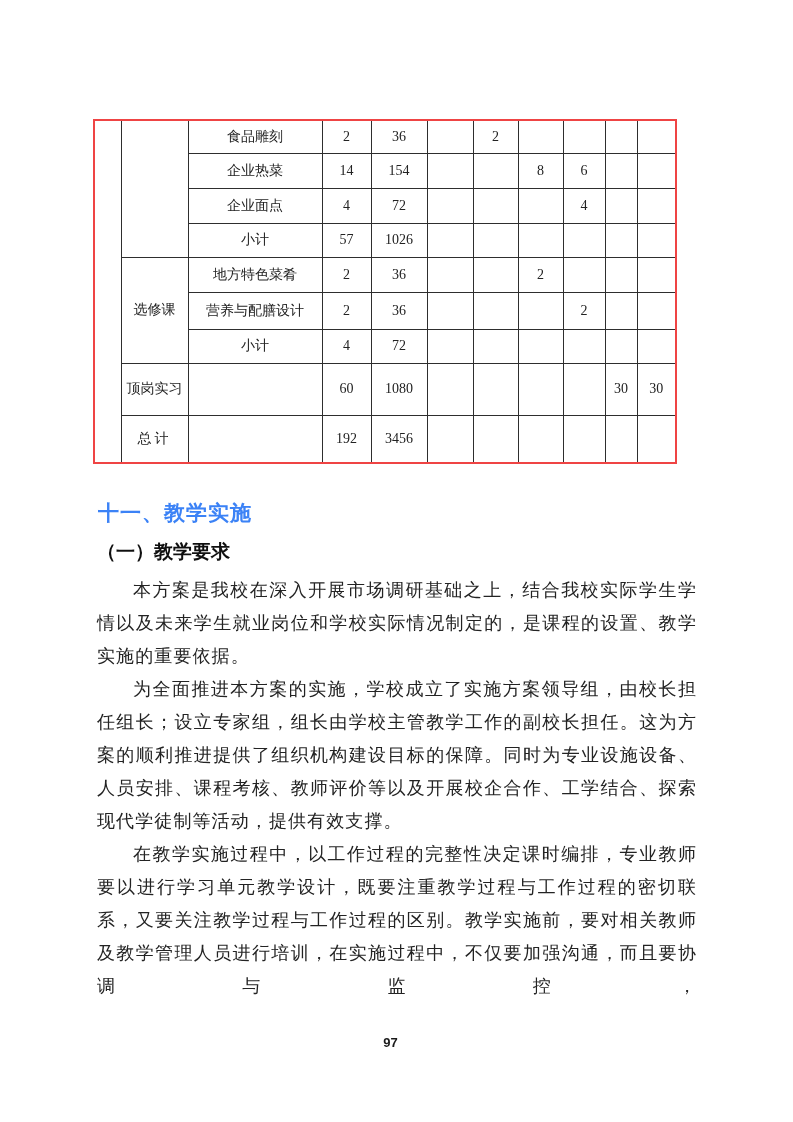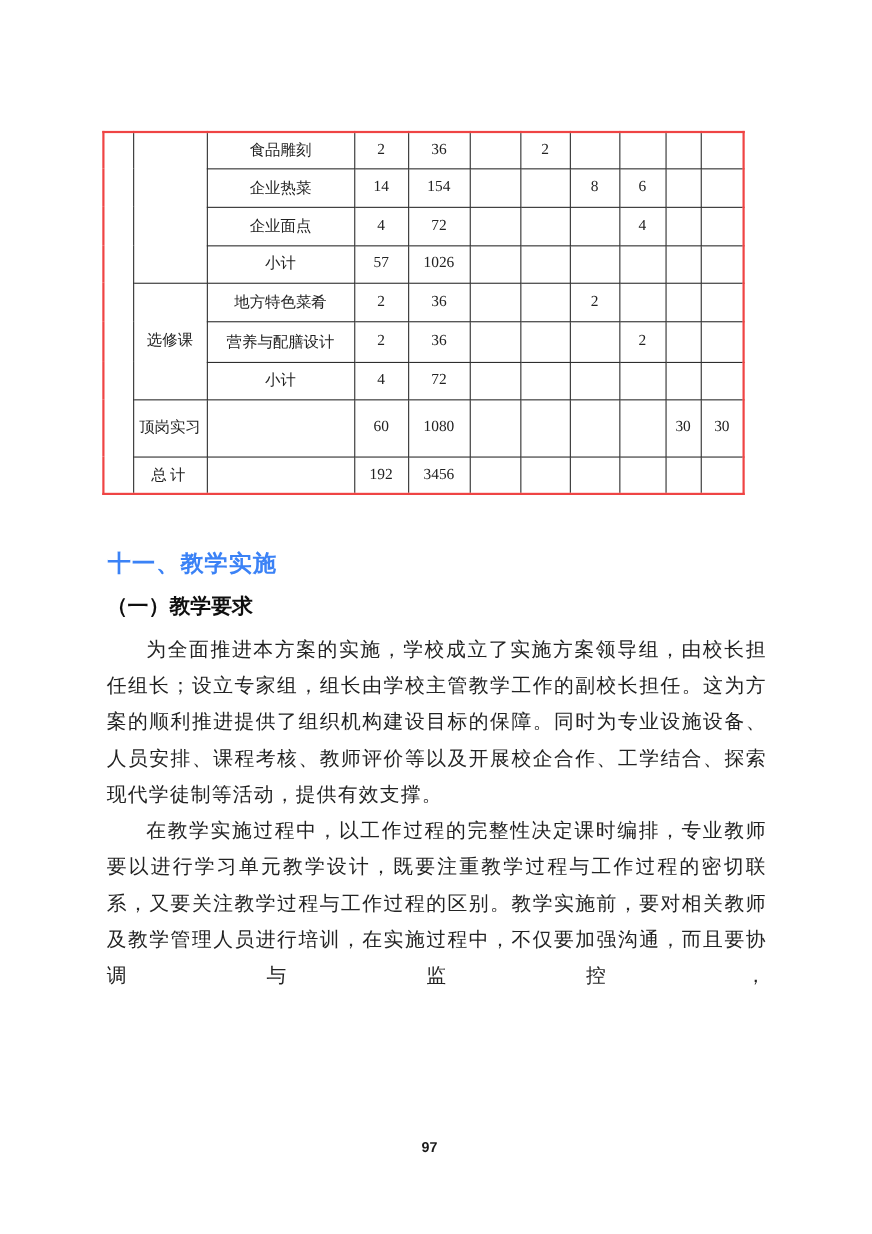--- a/index.html
+++ b/index.html
@@ -35,21 +35,21 @@
     padding: 0;
   }
   tr.r1 { height: 33px; }
   tr.r2 { height: 35px; }
   tr.r3 { height: 35px; padding-left: 36px; }
   tr.r4 { height: 34px; }
   tr.r5 { height: 35px; }
   tr.r6 { height: 37px; }
   tr.r7 { height: 34px; }
   tr.r8 { height: 52px; }
-  tr.r9 { height: 34px; }
+  tr.r9 { height: 48px; }
   td.al { text-align: left; padding-left: 3px; }
   td.total-cell {
     font-size: 18px;
     letter-spacing: 3px;
     color: #161616;
   }
 
   
   .content {
     position: absolute;
@@ -220,19 +220,20 @@
       <td></td>
       <td></td>
       <td></td>
     </tr>
   </tbody>
     </table>
 
   <div class="content">
     <h1>十一、教学实施</h1>
     <h2>（一）教学要求</h2>
+    <p>本方案是我校在深入开展市场调研基础之上，结合我校实际学生学情以及未来学生就业岗位和学校实际情况制定的，是课程的设置、教学实施的重要依据。</p>
     <p>为全面推进本方案的实施，学校成立了实施方案领导组，由校长担任组长；设立专家组，组长由学校主管教学工作的副校长担任。这为方案的顺利推进提供了组织机构建设目标的保障。同时为专业设施设备、人员安排、课程考核、教师评价等以及开展校企合作、工学结合、探索现代学徒制等活动，提供有效支撑。</p>
     <p class="continues">在教学实施过程中，以工作过程的完整性决定课时编排，专业教师要以进行学习单元教学设计，既要注重教学过程与工作过程的密切联系，又要关注教学过程与工作过程的区别。教学实施前，要对相关教师及教学管理人员进行培训，在实施过程中，不仅要加强沟通，而且要协调与监控，</p>
   </div>
 
   <div class="page-number">97</div>
 
 </div>
 
 </body></html>

